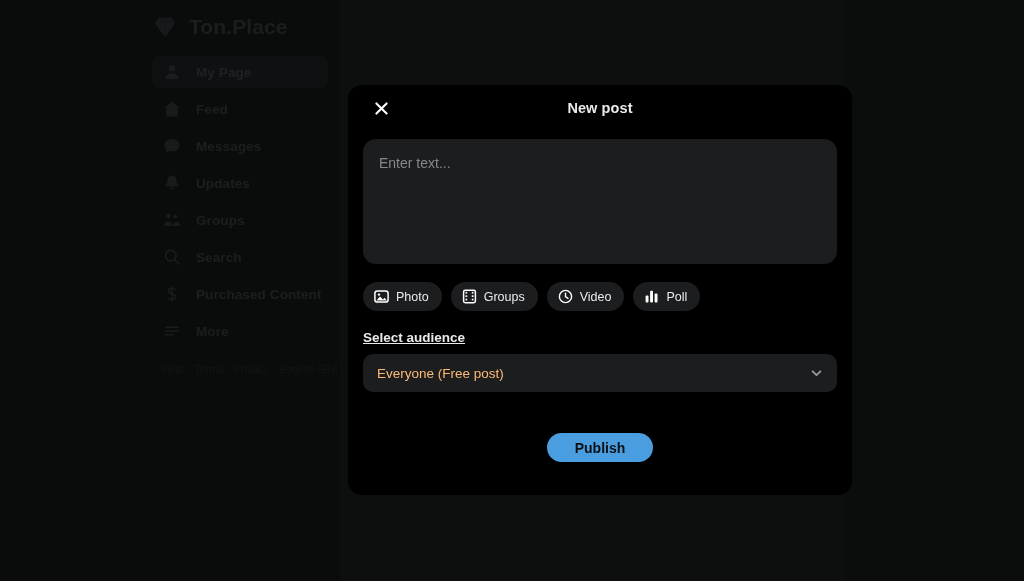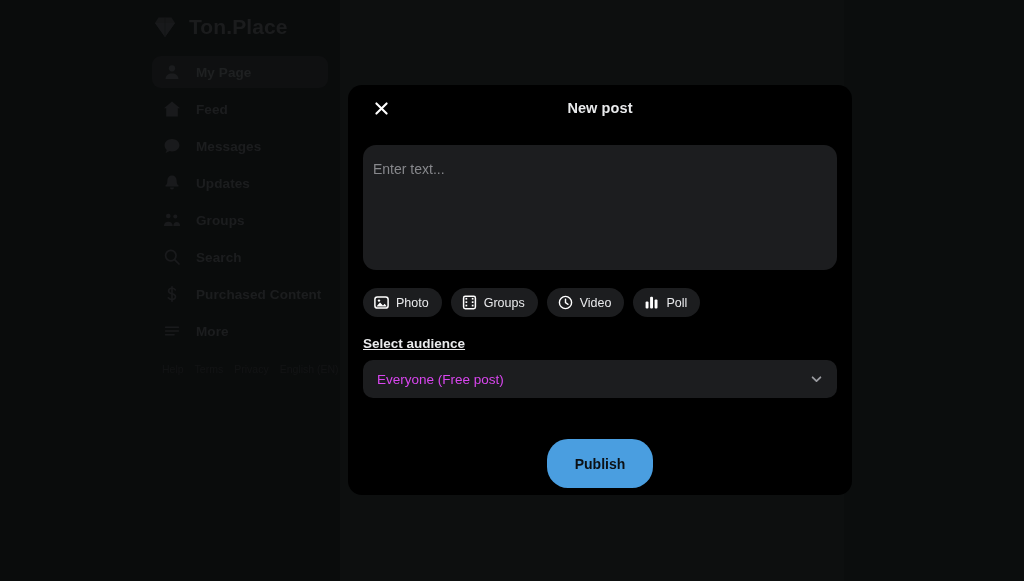--- a/index.html
+++ b/index.html
@@ -165,25 +165,25 @@
     color: #ffffff;
     cursor: pointer;
     background: none;
     border: none;
   }
   .close-btn svg { display: block; }
 
   .composer {
     width: 474px;
     height: 125px;
-    margin: 14px 0 0 0;
+    margin: 8px 0 0 0;
     background: #1c1d1f;
     border: none;
     border-radius: 13px;
-    padding: 15px 10px;
+    padding: 15px 16px;
     color: #e8e9eb;
     font-family: "Liberation Sans", sans-serif;
     font-size: 14px;
     resize: none;
     outline: none;
     line-height: 1.4;
   }
   .composer::placeholder { color: #87888c; }
 
   .attach-row {
@@ -225,40 +225,40 @@
     height: 38px;
     background: #1c1d1f;
     border-radius: 10px;
     display: flex;
     align-items: center;
     padding: 0 14px;
     cursor: pointer;
   }
   .audience-value {
     font-size: 13.5px;
-    color: #d946ef;
+    color: #fdba74;
     font-weight: 400;
   }
   .chevron {
     position: absolute;
     right: 13px;
     top: 50%;
     transform: translateY(-50%);
     color: #9a9ba0;
     display: flex;
   }
   .chevron svg { display: block; }
 
   .publish-row {
     margin-top: 41px;
     display: flex;
     justify-content: center;
   }
   .publish-btn {
-    height: 49px;
+    height: 29px;
     padding: 0 28px;
     background: #4a9ee0;
     border: none;
     border-radius: 21px;
     color: #0c1014;
     font-family: "Liberation Sans", sans-serif;
     font-size: 14px;
     font-weight: 700;
     cursor: pointer;
   }

